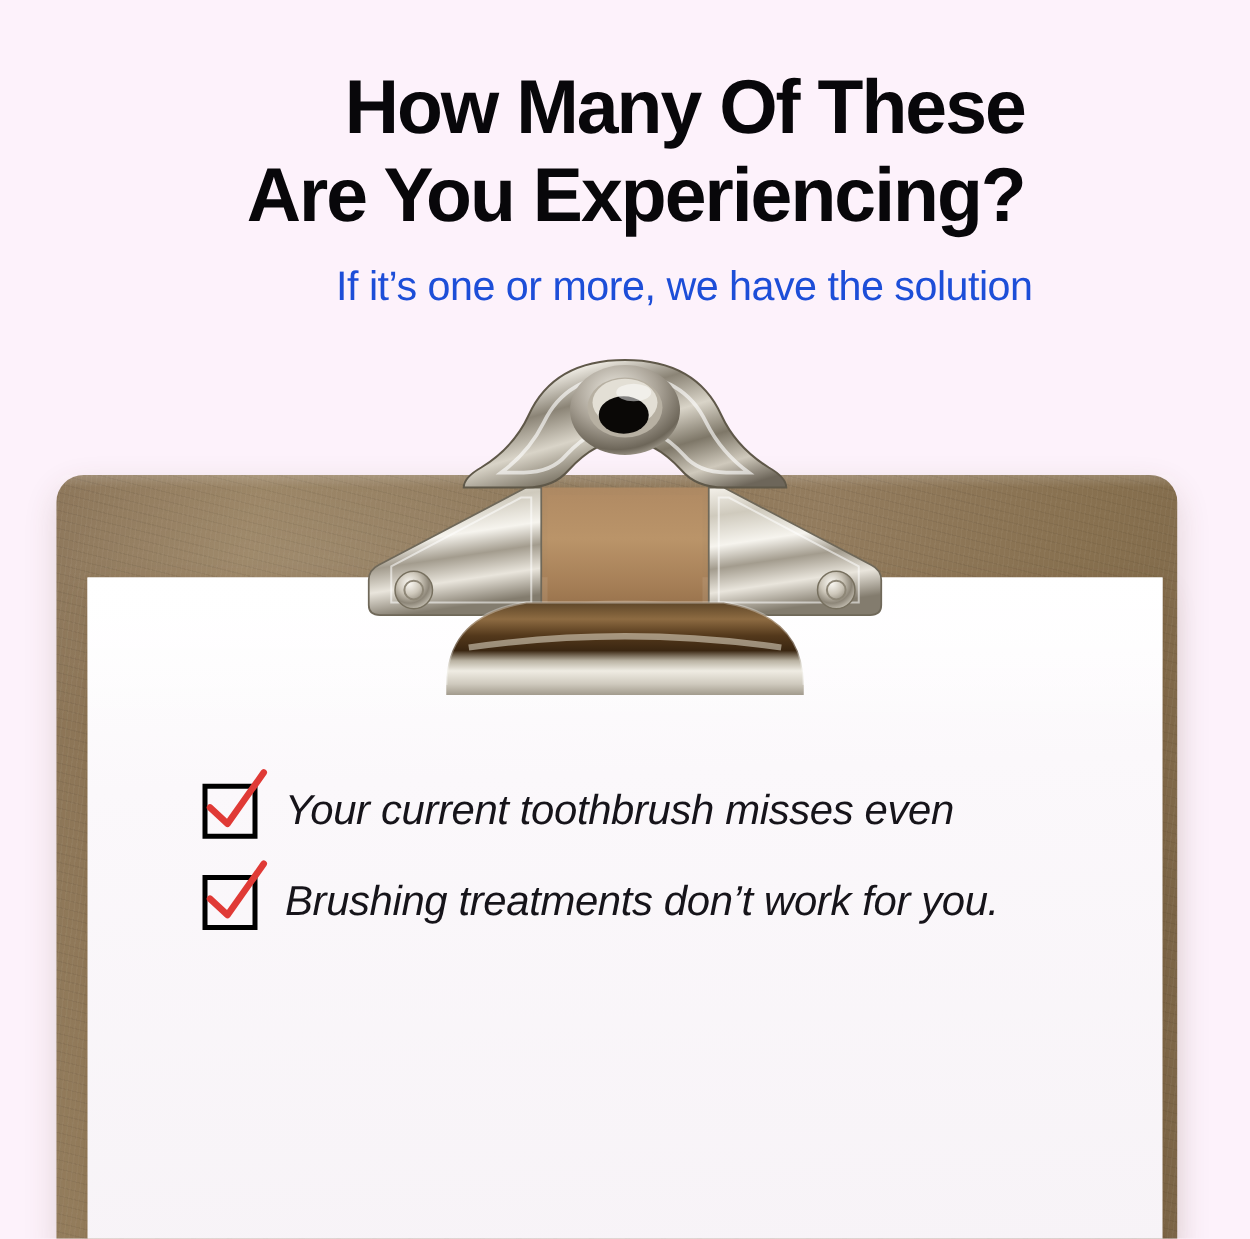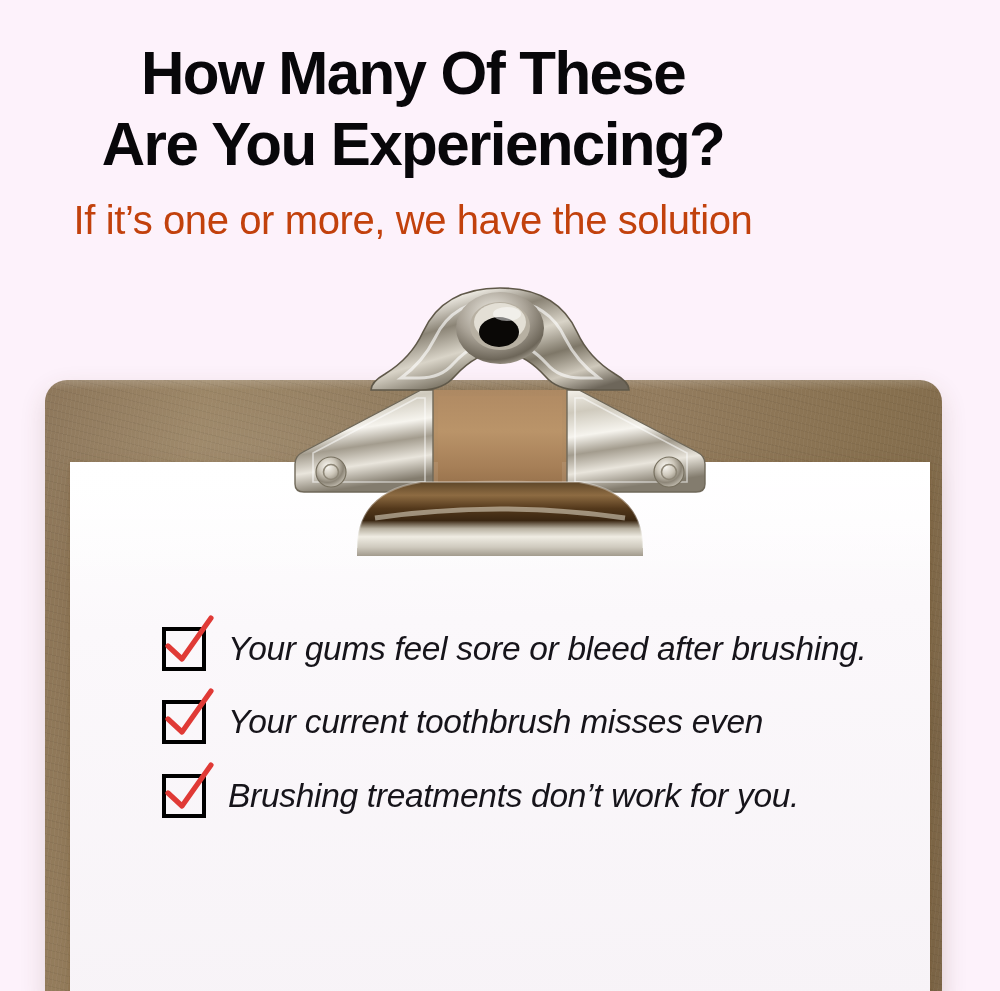--- a/index.html
+++ b/index.html
@@ -22,43 +22,43 @@
     height: 991px;
     background: #fdf2fb;
     overflow: hidden;
   }
 
   
   .header {
     position: absolute;
     top: 0; left: 0;
     width: 826px;
-    text-align: center;
-    padding-top: 44px;
+    text-align: right;
+    padding-top: 56px;
   }
 
   .headline {
     font-family: "Liberation Sans", "DejaVu Sans", sans-serif;
     font-weight: 700;
     font-size: 61px;
     line-height: 0.97;
     letter-spacing: -1.6px;
     color: #08070a;
     transform: scaleX(0.985);
   }
   .headline-line { display: block; white-space: nowrap; }
   .headline-line.l2 { margin-top: 12px; }
 
   .subhead {
     margin-top: 24px;
     font-family: "Liberation Sans", "DejaVu Sans", sans-serif;
     font-weight: 400;
-    font-size: 40px;
+    font-size: 33px;
     letter-spacing: -0.4px;
-    color: #c2410c;
+    color: #1d4ed8;
     white-space: nowrap;
   }
 
   
   .board {
     position: absolute;
     left: 45px;
     top: 380px;
     width: 897px;
     height: 620px;
@@ -180,28 +180,20 @@
 
   <div class="board"></div>
 
   <div class="paper">
     <div class="paper-sheen"></div>
   </div>
 
   <div class="checklist">
 
 
-    <div class="check-row">
-      <span class="checkbox">
-        <svg viewBox="0 0 58 56">
-          <path d="M9 31 L23 44 L52 3" fill="none" stroke="#e03a36" stroke-width="5.2" stroke-linecap="round" stroke-linejoin="round"></path>
-        </svg>
-      </span>
-      <span class="check-label">Your gums feel sore or bleed after brushing.</span>
-    </div>
 
     <div class="check-row">
       <span class="checkbox">
         <svg viewBox="0 0 58 56">
           <path d="M9 31 L23 44 L52 3" fill="none" stroke="#e03a36" stroke-width="5.2" stroke-linecap="round" stroke-linejoin="round"></path>
         </svg>
       </span>
       <span class="check-label">Your current toothbrush misses even</span>
     </div>
 

